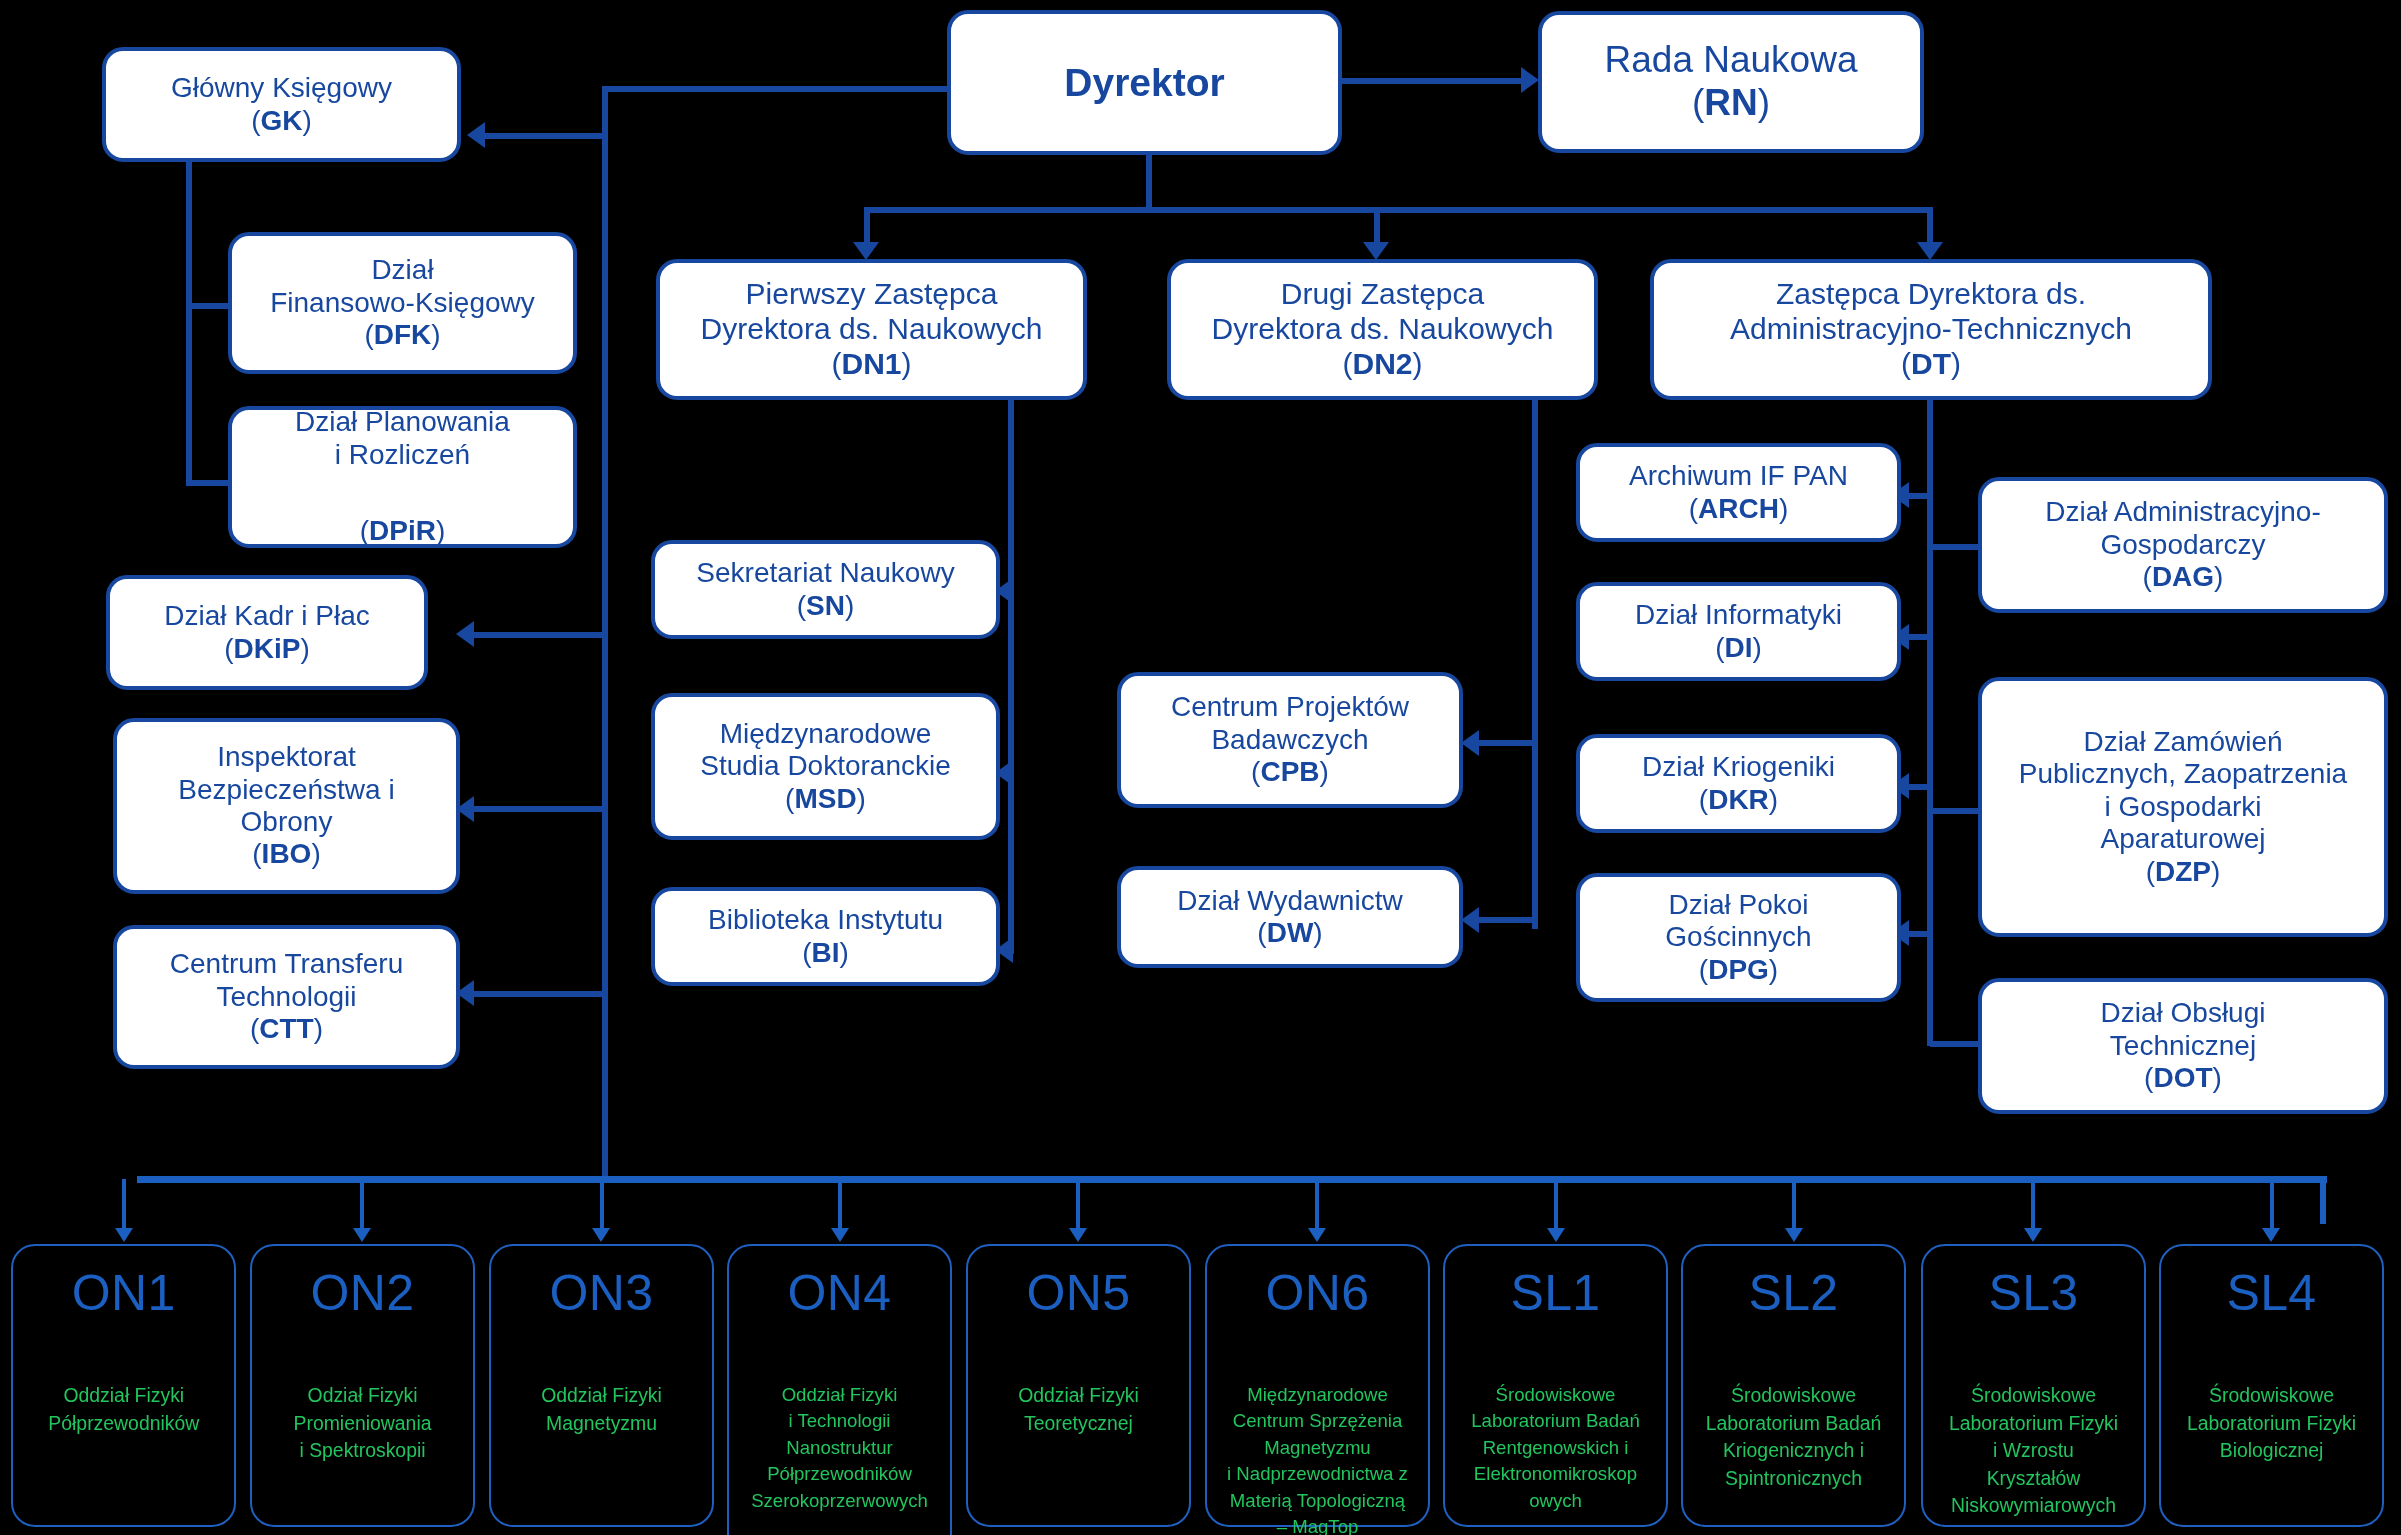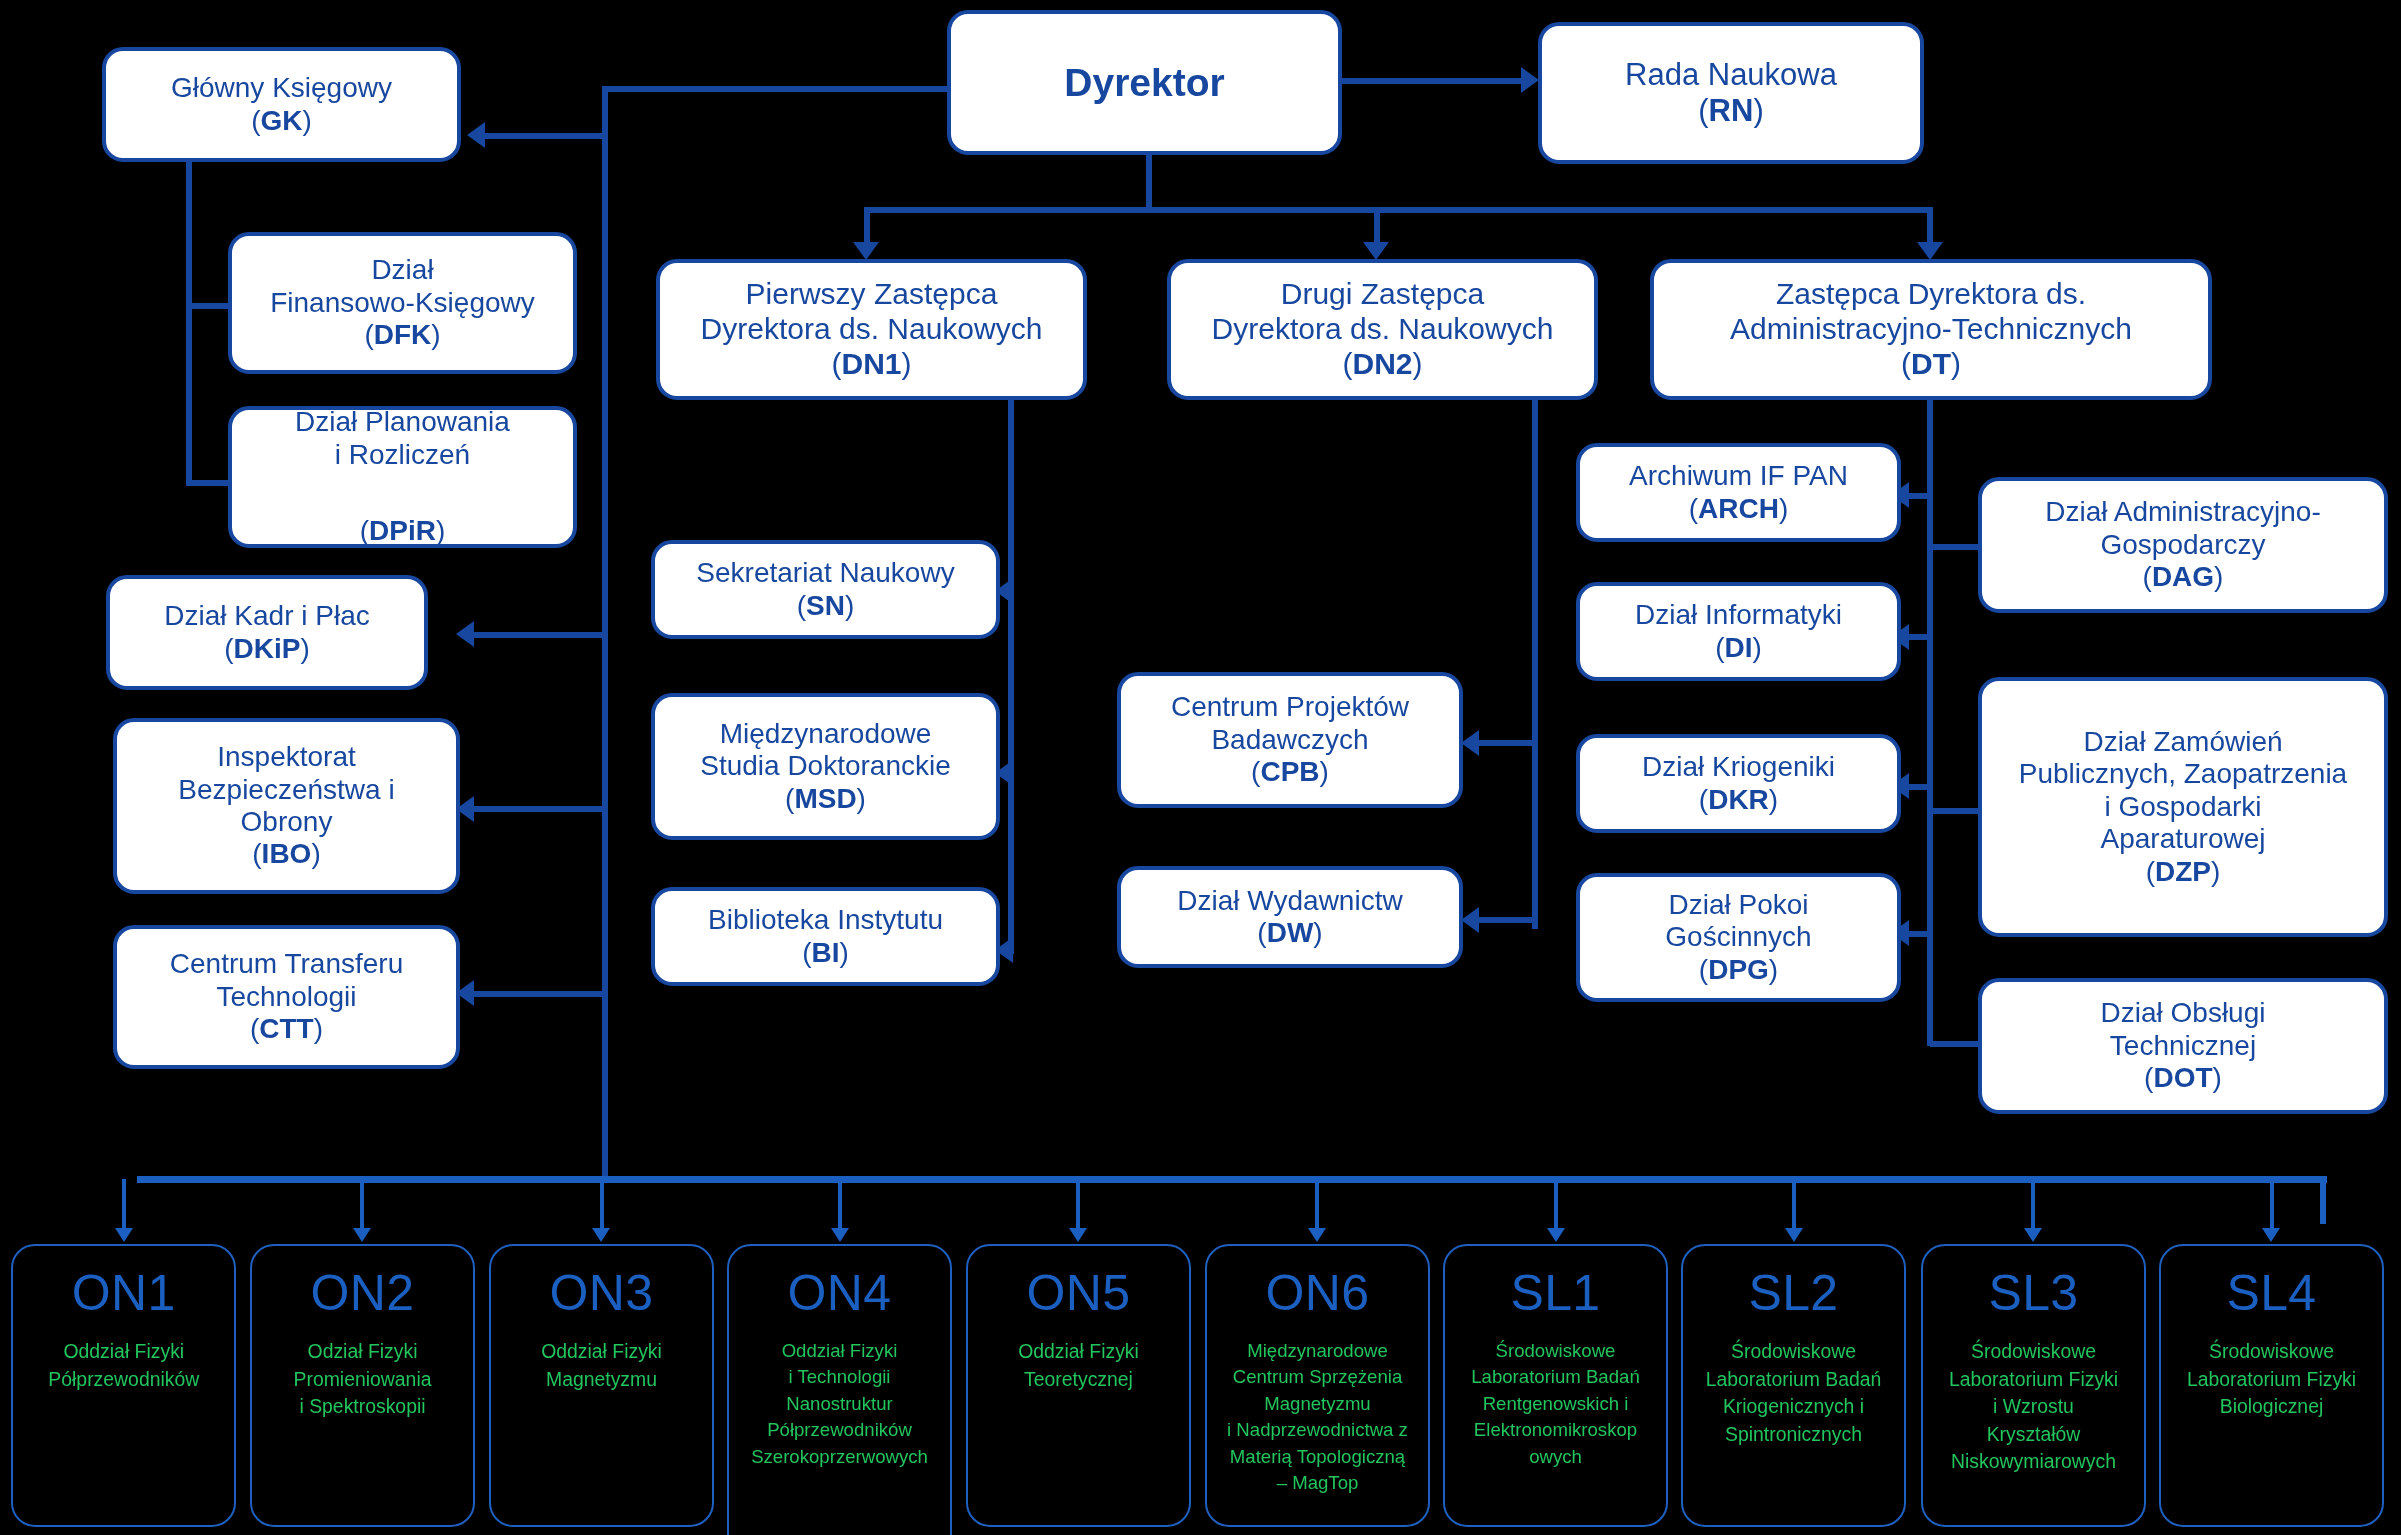--- a/index.html
+++ b/index.html
@@ -27,34 +27,35 @@
     line-height:1.16;
     padding:4.8px 8px;
     z-index:5;
   }
   .node .ttl{display:block;}
   .node .abbr{display:block;font-weight:700;}
   .node .abbr .par{font-weight:400;}
 
   
   .n-dyrektor{font-size:39px;font-weight:700;}
-  .n-rn{font-size:31px;margin-top:11px;}
+  .n-rn{font-size:37px;}
   .n-role{font-size:30px;}
 
   
   .n-unit{font-size:28px;}
 
   
   .node.dark{
     background:#000000;
     border:2.4px solid #1F5FBF;
     border-radius:24px;
     justify-content:flex-start;
     padding:18px 6.5px 6.5px 6.5px;
     color:#1B5FC1;
+    gap:44px;
   }
   .node.dark .code{
     font-size:50px;
     font-weight:400;
     letter-spacing:0.4px;
     margin-bottom:16px;
     color:#1B5FC1;
   }
   .node.dark .desc{
     font-size:19.4px;

